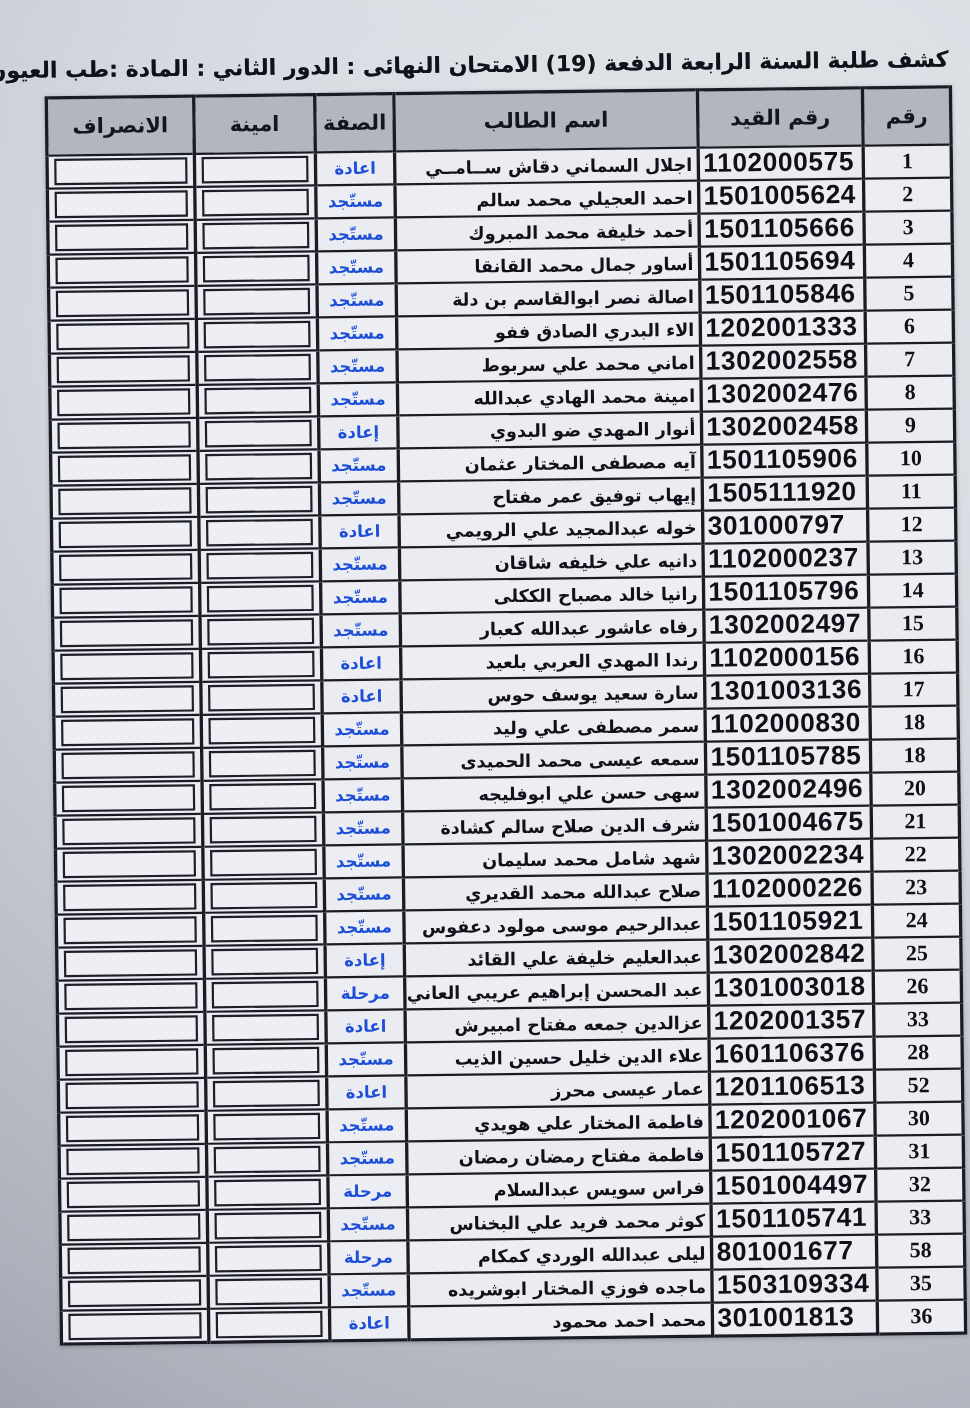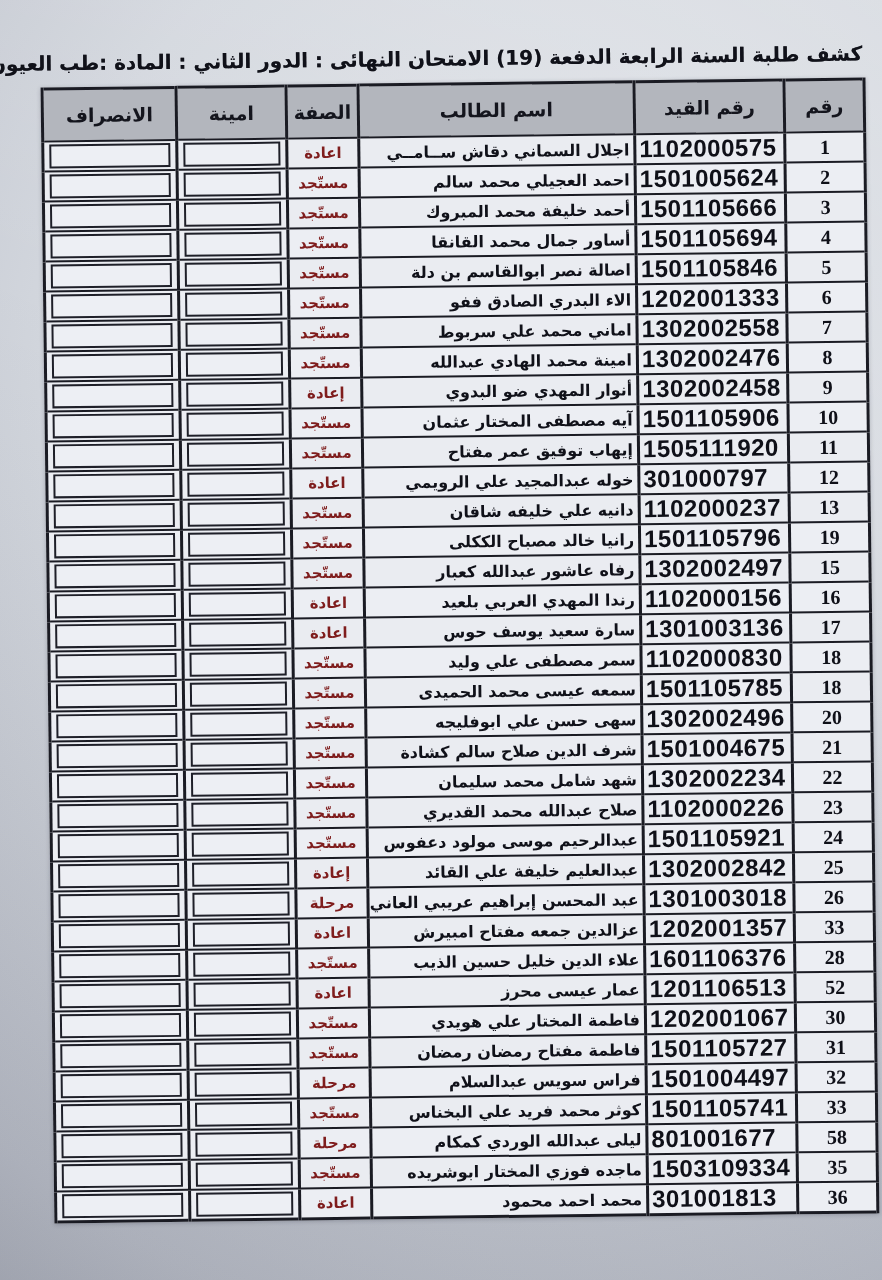--- a/index.html
+++ b/index.html
@@ -97,21 +97,21 @@
     font-size: 16px;
     text-align: right;
     padding-right: 4px;
     color: #101119;
     white-space: nowrap;
   }
   td.col-status {
     font-weight: bold;
     font-size: 15px;
     text-align: center;
-    color: #7f1d1d;
+    color: #1d4ed8;
   }
   .slot {
     height: 20px;
     margin: 2px 5px;
     border: 2px solid #1e1f28;
     background: #edeff4;
   }
 </style>
 </head>
 <body>
@@ -289,21 +289,21 @@
           <td class="col-name">دانيه علي خليفه شاقان</td>
           <td class="col-status">مستّجد</td>
           <td class="col-att">
             <div class="slot"></div>
           </td>
           <td class="col-dep">
             <div class="slot"></div>
           </td>
         </tr>
         <tr>
-          <td class="col-index">19</td>
+          <td class="col-index">14</td>
           <td class="col-reg">1501105796</td>
           <td class="col-name">رانيا خالد مصباح  الككلى</td>
           <td class="col-status">مستّجد</td>
           <td class="col-att">
             <div class="slot"></div>
           </td>
           <td class="col-dep">
             <div class="slot"></div>
           </td>
         </tr>

